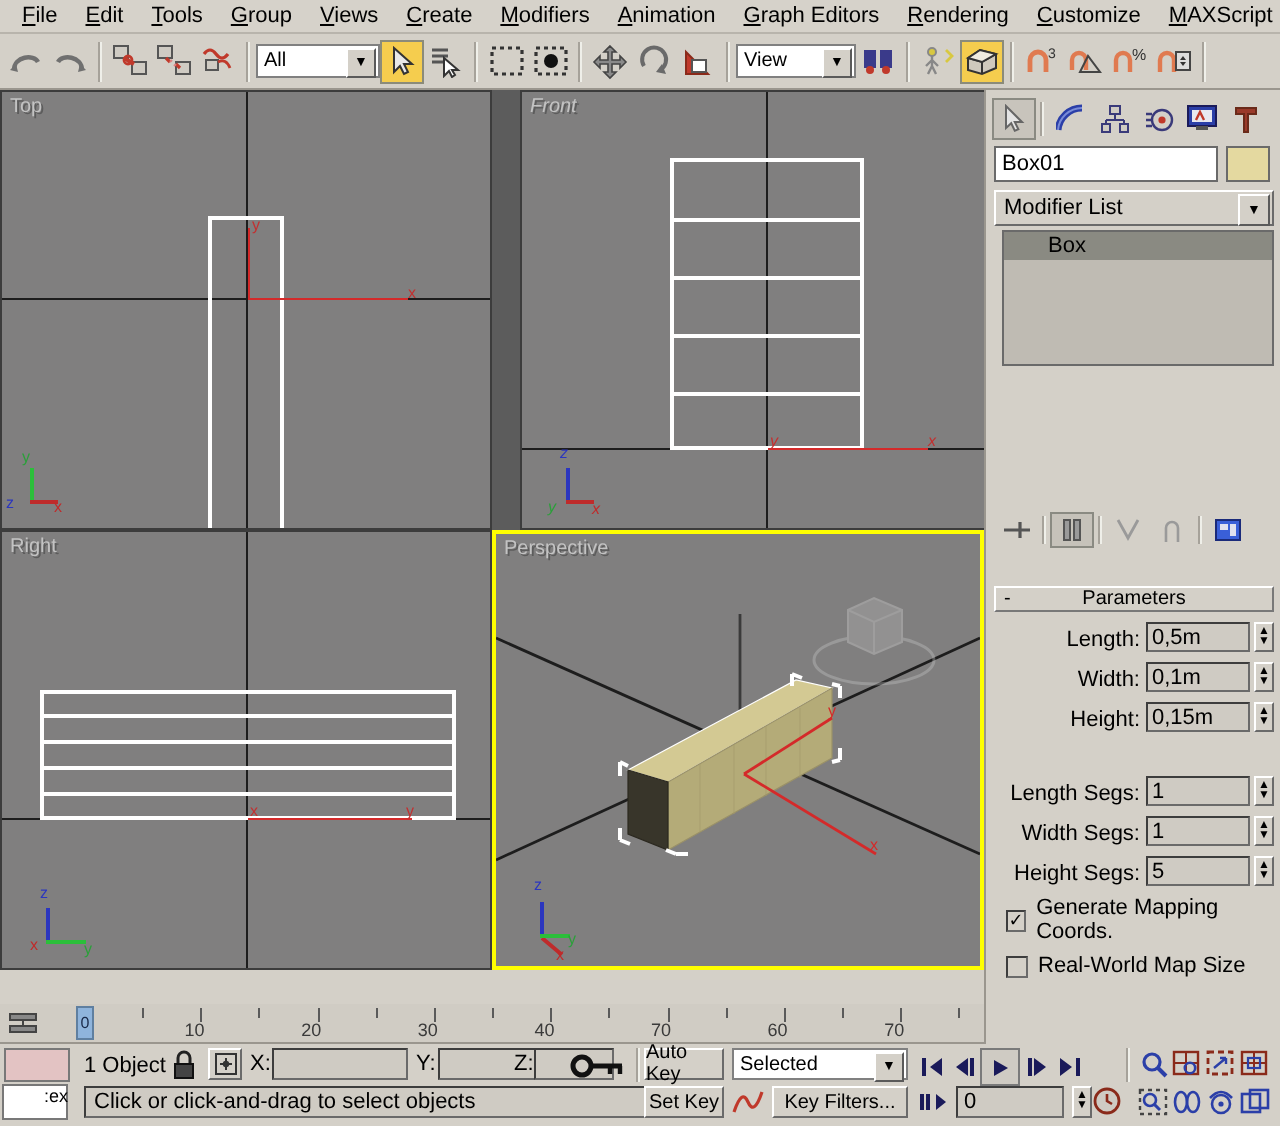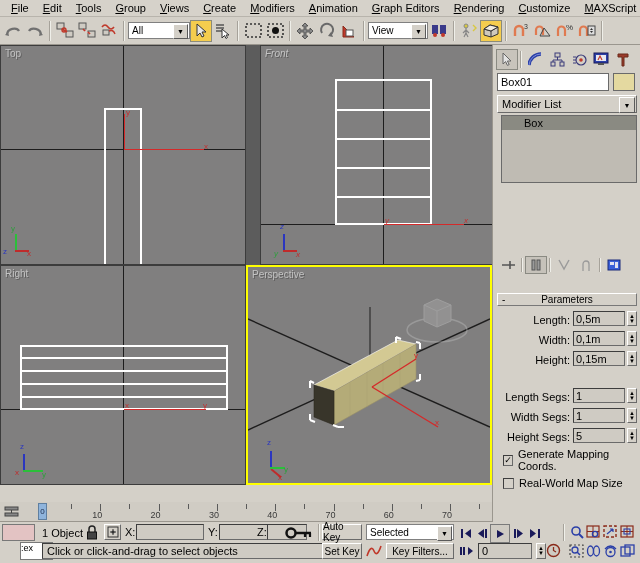--- a/index.html
+++ b/index.html
@@ -116,22 +116,22 @@
   .chkbox{width:11px;height:11px;background:#d4d0c8;border:1px solid #6a6a6a;
     border-top-color:#3d3d3d;border-left-color:#3d3d3d;box-sizing:border-box;
     margin-right:5px;font-size:9px;line-height:9px;text-align:center;color:#000;}
   .chklab{font-size:11px;}
 
   
   .statusbar{position:absolute;left:0;top:522px;width:640px;height:41px;
     background:#d4d0c8;box-sizing:border-box;}
   .ml-swatch{position:absolute;left:2px;top:2px;width:33px;height:17px;
     background:#e3c3c3;border:1px solid #787878;box-sizing:border-box;}
-  .ml-entry{position:absolute;left:20px;top:20px;width:33px;height:18px;
-    background:#fff;border:1px solid #787878;box-sizing:border-box;font-size:9px;padding-left:0;color:#000;}
+  .ml-entry{position:absolute;left:1px;top:20px;width:33px;height:18px;
+    background:#fff;border:1px solid #787878;box-sizing:border-box;font-size:9px;padding-left:20px;color:#000;}
   .sb-objcount{position:absolute;left:42px;top:3px;height:15px;
     font-size:11px;display:flex;align-items:center;}
   .xyzfield{position:absolute;height:16px;background:#cfcbc3;
     border:1px solid #6a6a6a;border-top-color:#3d3d3d;border-left-color:#3d3d3d;box-sizing:border-box;}
   .prompt{position:absolute;left:42px;top:21px;width:305px;height:16px;
     background:#cfcbc3;border:1px solid #6a6a6a;border-top-color:#3d3d3d;border-left-color:#3d3d3d;
     box-sizing:border-box;font-size:11px;padding:1px 0 0 4px;}
   .akbtn{position:absolute;background:#d4d0c8;border:1px solid #fff;
     border-right-color:#6a6a6a;border-bottom-color:#6a6a6a;box-sizing:border-box;
     font-size:10px;display:flex;align-items:center;justify-content:center;}

